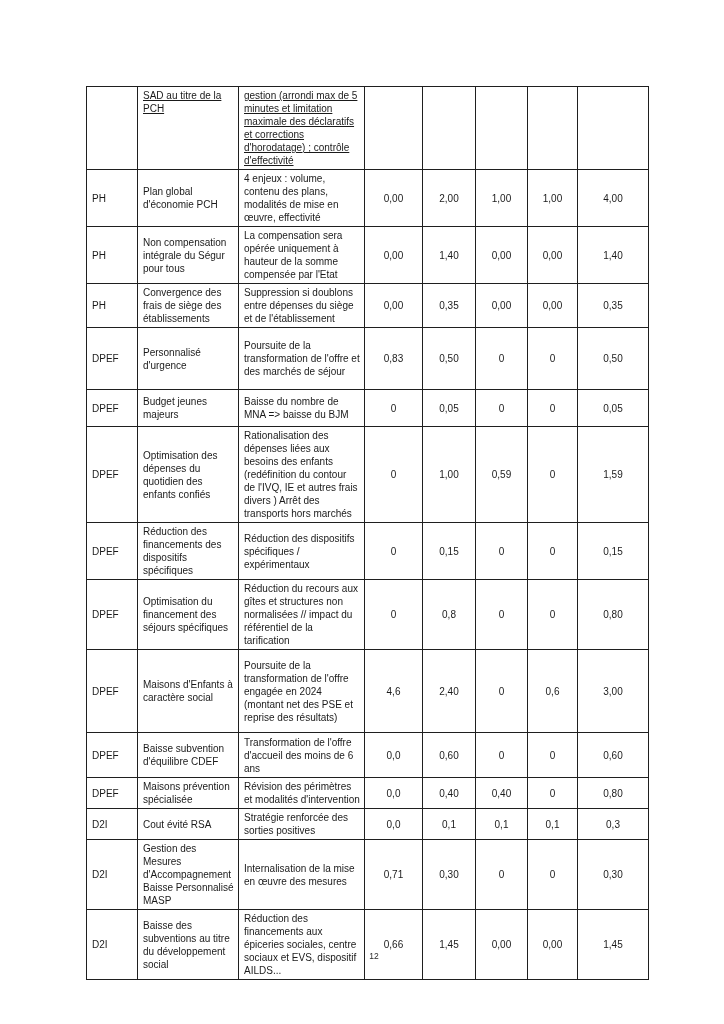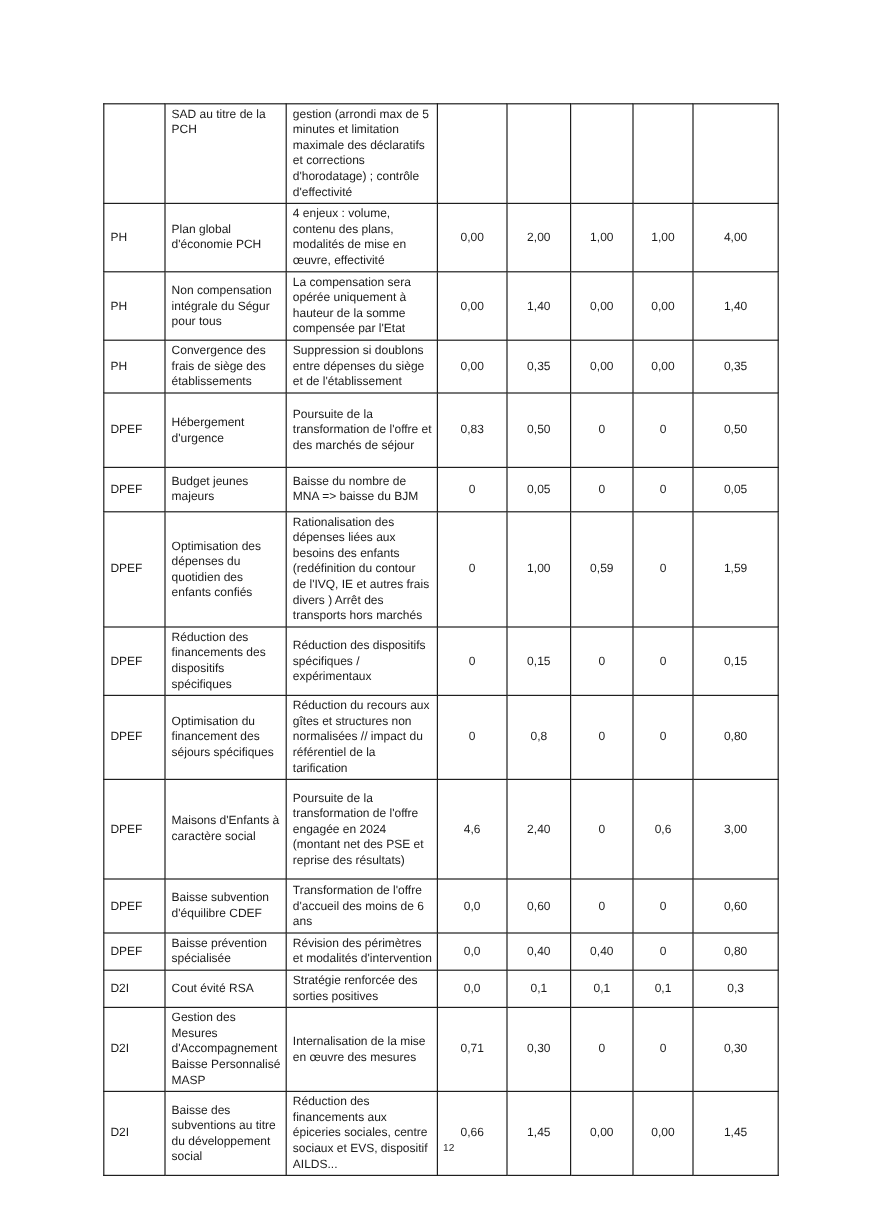--- a/index.html
+++ b/index.html
@@ -40,21 +40,21 @@
     overflow: hidden;
     word-wrap: break-word;
   }
   table.budget td.num-cell {
     text-align: center;
     padding: 2px 2px;
   }
   
   table.budget tbody tr:first-child td { vertical-align: top; }
   
-  tbody tr:nth-child(1)  { height: 72px; }
+  tbody tr:nth-child(1)  { height: 72px; text-decoration: underline; }
   tbody tr:nth-child(2)  { height: 50px; }
   tbody tr:nth-child(3)  { height: 56px; }
   tbody tr:nth-child(4)  { height: 44px; }
   tbody tr:nth-child(5)  { height: 62px; }
   tbody tr:nth-child(6)  { height: 37px; }
   tbody tr:nth-child(7)  { height: 88px; }
   tbody tr:nth-child(8)  { height: 56px; }
   tbody tr:nth-child(9)  { height: 59px; }
   tbody tr:nth-child(10) { height: 83px; }
   tbody tr:nth-child(11) { height: 45px; }
@@ -125,21 +125,21 @@
           <td class="text-cell">Convergence des frais de siège des établissements</td>
           <td class="text-cell">Suppression si doublons entre dépenses du siège et de l'établissement</td>
           <td class="num-cell">0,00</td>
           <td class="num-cell">0,35</td>
           <td class="num-cell">0,00</td>
           <td class="num-cell">0,00</td>
           <td class="num-cell">0,35</td>
         </tr>
         <tr>
           <td class="text-cell">DPEF</td>
-          <td class="text-cell">Hébergement d'urgence</td>
+          <td class="text-cell">Personnalisé d'urgence</td>
           <td class="text-cell">Poursuite de la transformation de l'offre et des marchés de séjour</td>
           <td class="num-cell">0,83</td>
           <td class="num-cell">0,50</td>
           <td class="num-cell">0</td>
           <td class="num-cell">0</td>
           <td class="num-cell">0,50</td>
         </tr>
         <tr>
           <td class="text-cell">DPEF</td>
           <td class="text-cell">Budget jeunes majeurs</td>
@@ -195,21 +195,21 @@
           <td class="text-cell">Baisse subvention d'équilibre CDEF</td>
           <td class="text-cell">Transformation de l'offre d'accueil des moins de 6 ans</td>
           <td class="num-cell">0,0</td>
           <td class="num-cell">0,60</td>
           <td class="num-cell">0</td>
           <td class="num-cell">0</td>
           <td class="num-cell">0,60</td>
         </tr>
         <tr>
           <td class="text-cell">DPEF</td>
-          <td class="text-cell">Baisse prévention spécialisée</td>
+          <td class="text-cell">Maisons prévention spécialisée</td>
           <td class="text-cell">Révision des périmètres et modalités d'intervention</td>
           <td class="num-cell">0,0</td>
           <td class="num-cell">0,40</td>
           <td class="num-cell">0,40</td>
           <td class="num-cell">0</td>
           <td class="num-cell">0,80</td>
         </tr>
         <tr>
           <td class="text-cell">D2I</td>
           <td class="text-cell">Cout évité RSA</td>

